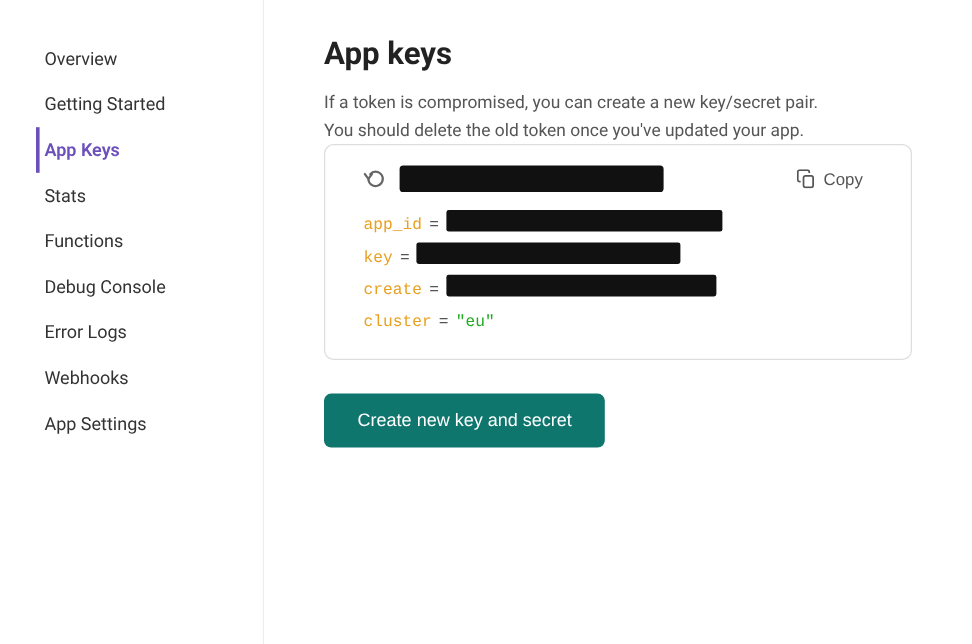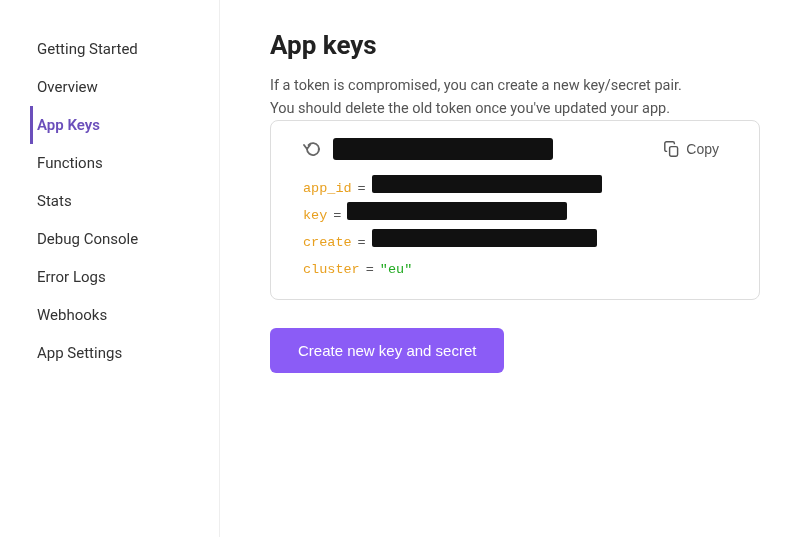--- a/index.html
+++ b/index.html
@@ -136,40 +136,40 @@
       border-radius: 2px;
       vertical-align: middle;
     }
 
     .code-string {
       color: #22aa22;
     }
 
     
     .create-btn {
-      background: #8b5cf6;
+      background: #0f766e;
       color: #fff;
       border: none;
       padding: 14px 28px;
       border-radius: 6px;
       font-size: 15px;
       font-weight: 500;
       cursor: pointer;
       transition: background 0.15s;
     }
   </style>
 </head>
 <body>
 
 <nav class="sidebar">
-<a class="sidebar-item" href="#">Getting Started</a>
-    <a class="sidebar-item" href="#">Overview</a>
+<a class="sidebar-item" href="#">Overview</a>
+    <a class="sidebar-item" href="#">Getting Started</a>
     <a class="sidebar-item active" href="#">App Keys</a>
+    <a class="sidebar-item" href="#">Stats</a>
     <a class="sidebar-item" href="#">Functions</a>
-    <a class="sidebar-item" href="#">Stats</a>
     <a class="sidebar-item" href="#">Debug Console</a>
     <a class="sidebar-item" href="#">Error Logs</a>
     <a class="sidebar-item" href="#">Webhooks</a>
     <a class="sidebar-item" href="#">App Settings</a>
   </nav>
 
 <main class="main-content">
   <h1 class="page-title">App keys</h1>
 
   <p class="description">

